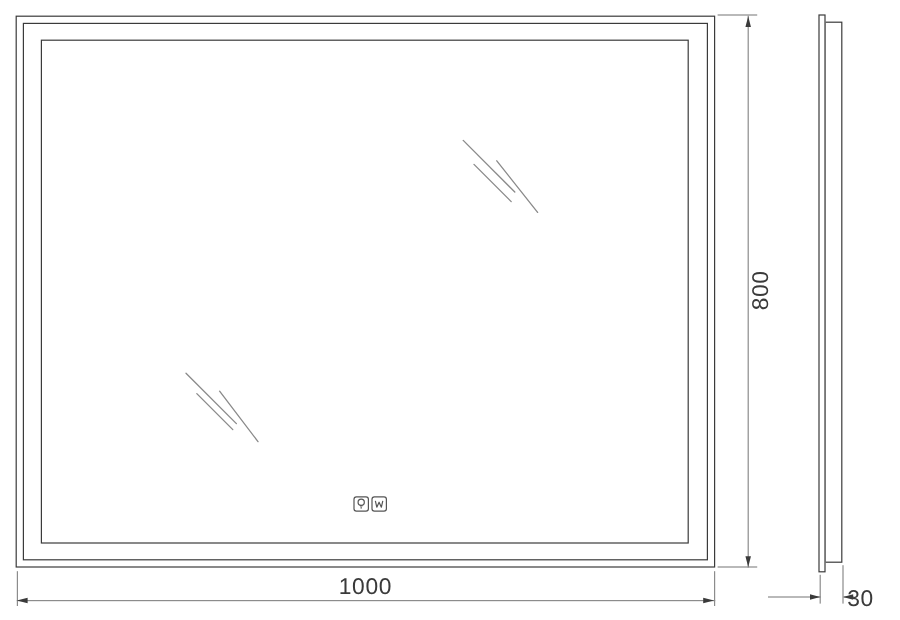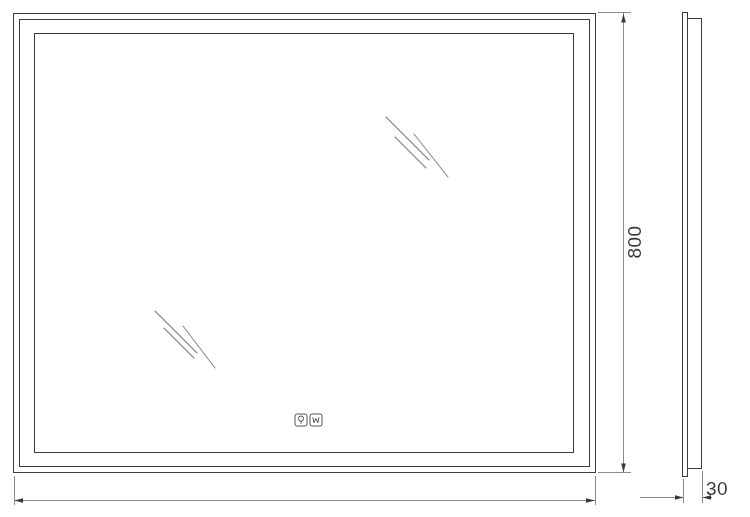--- a/index.html
+++ b/index.html
@@ -23,21 +23,21 @@
   .l-ext-h-bot{left:598px;top:472px;width:33px;height:1px;}
   .l-dim-h{left:623px;top:13px;width:1px;height:460px;}
   .l-ext-d-left{left:683px;top:479px;width:1px;height:24px;}
   .l-ext-d-right{left:702px;top:471px;width:1px;height:32px;}
   .l-lead-d-left{left:640px;top:497px;width:44px;height:1px;}
   .l-lead-d-right{left:703px;top:497px;width:9px;height:1px;}
   
   .dim-label{position:absolute;color:#3a3a3a;font-size:19px;letter-spacing:0.5px;}
   .width-label{left:13px;top:479px;width:583px;text-align:center;}
   .height-label{left:615px;top:232px;width:40px;height:20px;line-height:20px;text-align:center;transform:rotate(-90deg);}
-  .depth-label{left:706px;top:478px;}
+  .depth-label{left:706px;top:489px;}
   
   .overlay{position:absolute;left:0;top:0;}
   .shine line{stroke:#8a8a8a;stroke-width:1.1;stroke-linecap:round;}
   .icons rect{fill:none;stroke:#555;stroke-width:1;}
   .icons circle{fill:none;stroke:#555;stroke-width:1;}
   .icons path{fill:none;stroke:#555;stroke-width:1;stroke-linejoin:round;}
   .arrows polygon{fill:#3a3a3a;stroke:none;}
 </style>
 </head>
 <body>
@@ -87,16 +87,17 @@
     <g class="arrows">
       <polygon points="14,500.5 23,498.2 23,502.8"></polygon>
       <polygon points="595,500.5 586,498.2 586,502.8"></polygon>
       <polygon points="623.5,13.5 621.2,22.5 625.8,22.5"></polygon>
       <polygon points="623.5,472.5 621.2,463.5 625.8,463.5"></polygon>
       <polygon points="683.5,497.5 675,495.2 675,499.8"></polygon>
       <polygon points="702.5,497.5 711,495.2 711,499.8"></polygon>
     </g>
   </svg>
 
+  <div class="dim-label width-label">1000</div>
   <div class="dim-label height-label">800</div>
   <div class="dim-label depth-label">30</div>
 
 </div>
 
 </body></html>

